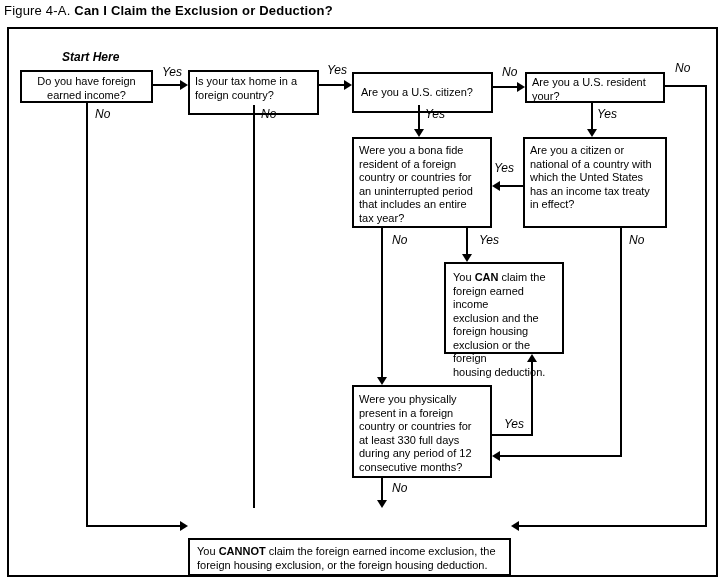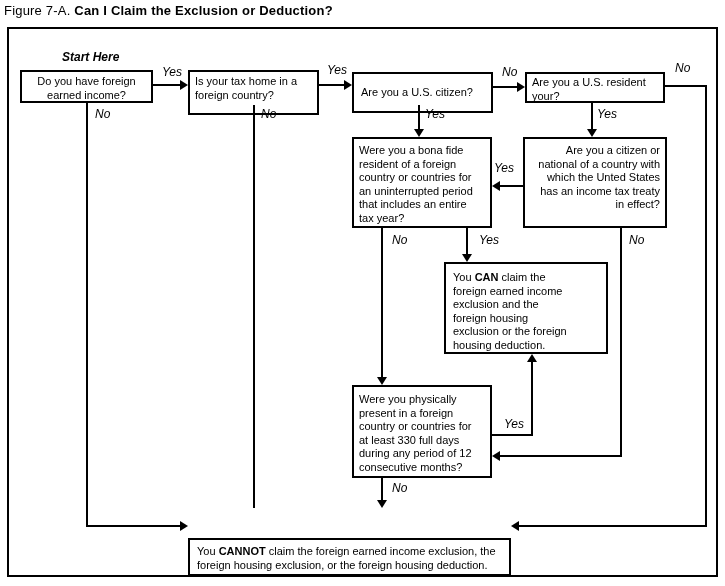--- a/index.html
+++ b/index.html
@@ -34,21 +34,21 @@
   .ar{position:absolute;width:0;height:0;}
   .ar-r{border-top:5px solid transparent;border-bottom:5px solid transparent;border-left:8px solid #000;}
   .ar-l{border-top:5px solid transparent;border-bottom:5px solid transparent;border-right:8px solid #000;}
   .ar-d{border-left:5px solid transparent;border-right:5px solid transparent;border-top:8px solid #000;}
   .ar-u{border-left:5px solid transparent;border-right:5px solid transparent;border-bottom:8px solid #000;}
 </style>
 </head>
 <body>
 
 <div class="title">
-  <span>Figure 7-A.</span>
+  <span>Figure 4-A.</span>
   <b>Can I Claim the Exclusion or Deduction?</b>
 </div>
 
 <div class="frame"></div>
 
 <div class="start" style="left:62px;top:50px;">Start Here</div>
 
 <div class="node" style="left:20px;top:70px;width:133px;height:33px;text-align:center;"><span>Do you have foreign
 earned income?</span></div>
 
@@ -60,27 +60,27 @@
 <div class="node" style="left:525px;top:72px;width:140px;height:31px;padding-top:2px;"><span>Are you a U.S. resident
 your?</span></div>
 
 <div class="node" style="left:352px;top:137px;width:140px;height:91px;padding-top:5px;"><span>Were you a bona fide
 resident of a foreign
 country or countries for
 an uninterrupted period
 that includes an entire
 tax year?</span></div>
 
-<div class="node" style="left:523px;top:137px;width:144px;height:91px;padding-top:5px;text-align:right;"><span>Are you a citizen or
+<div class="node" style="left:523px;top:137px;width:144px;height:91px;padding-top:5px;"><span>Are you a citizen or
 national of a country with
 which the Unted States
 has an income tax treaty
 in effect?</span></div>
 
-<div class="node" style="left:444px;top:262px;width:164px;height:92px;padding-top:7px;padding-left:7px;"><span>You </span><span class="bold">CAN</span><span> claim the
+<div class="node" style="left:444px;top:262px;width:120px;height:92px;padding-top:7px;padding-left:7px;"><span>You </span><span class="bold">CAN</span><span> claim the
 foreign earned income
 exclusion and the
 foreign housing
 exclusion or the foreign
 housing deduction.</span></div>
 
 <div class="node" style="left:352px;top:385px;width:140px;height:93px;padding-top:6px;"><span>Were you physically
 present in a foreign
 country or countries for
 at least 330 full days

